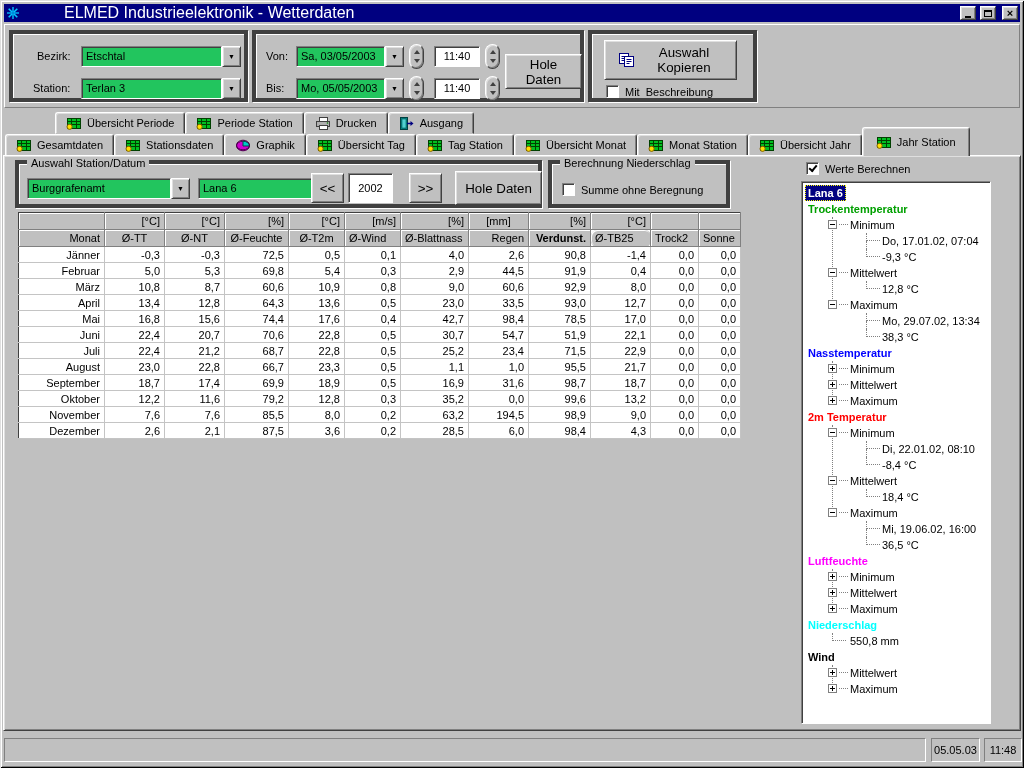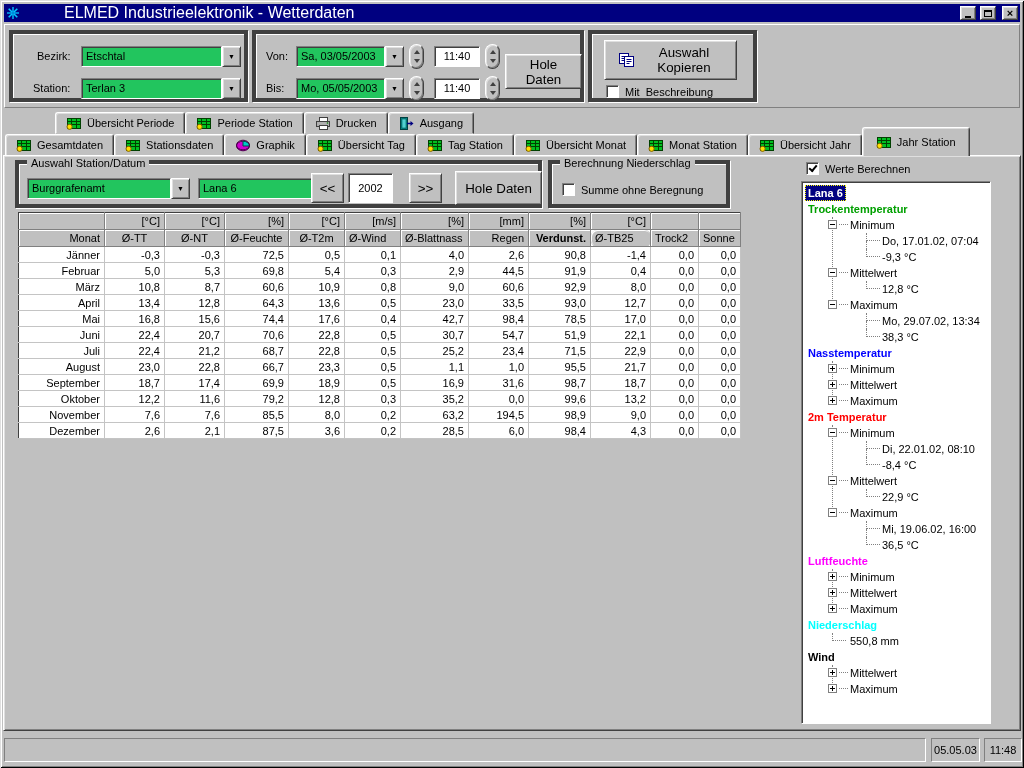--- a/index.html
+++ b/index.html
@@ -364,21 +364,21 @@
         </colgroup>
         <thead>
           <tr>
             <th style="text-align: right;"></th>
             <th style="text-align: right;">[°C]</th>
             <th style="text-align: right;">[°C]</th>
             <th style="text-align: right;">[%]</th>
             <th style="text-align: right;">[°C]</th>
             <th style="text-align: right;">[m/s]</th>
             <th style="text-align: right;">[%]</th>
-            <th style="text-align: right;">[mm]</th>
+            <th style="text-align: center;">[mm]</th>
             <th style="text-align: right;">[%]</th>
             <th style="text-align: right;">[°C]</th>
             <th style="text-align: right;"></th>
             <th style="text-align: right;"></th>
           </tr>
           <tr>
             <th style="text-align: right;">Monat</th>
             <th style="text-align: center;">Ø-TT</th>
             <th style="text-align: center;">Ø-NT</th>
             <th style="text-align: center;">Ø-Feuchte</th>
@@ -653,21 +653,21 @@
             <span class="lconn"></span>
             <span class="tchild">-8,4 °C</span>
           </div>
           <div class="trow">
             <span class="tbox"></span>
             <span class="tdash"></span>
             <span class="tlabel">Mittelwert</span>
           </div>
           <div class="trow">
             <span class="lconn"></span>
-            <span class="tchild">22,9 °C</span>
+            <span class="tchild">18,4 °C</span>
           </div>
           <div class="trow">
             <span class="tbox"></span>
             <span class="tdash"></span>
             <span class="tlabel">Maximum</span>
           </div>
           <div class="trow">
             <span class="lconn cont"></span>
             <span class="tchild">Mi, 19.06.02, 16:00</span>
           </div>

